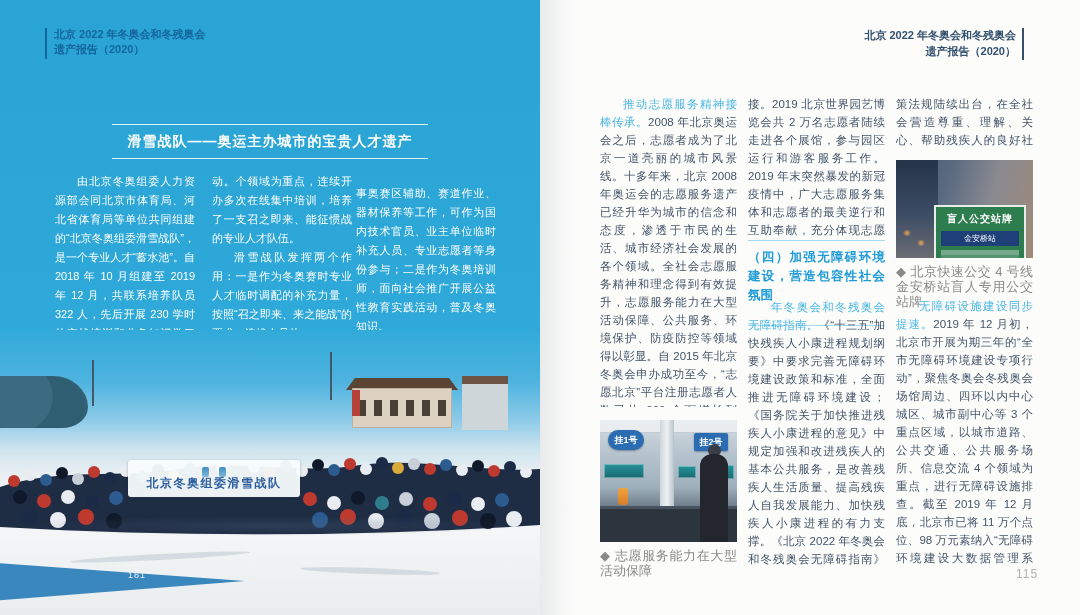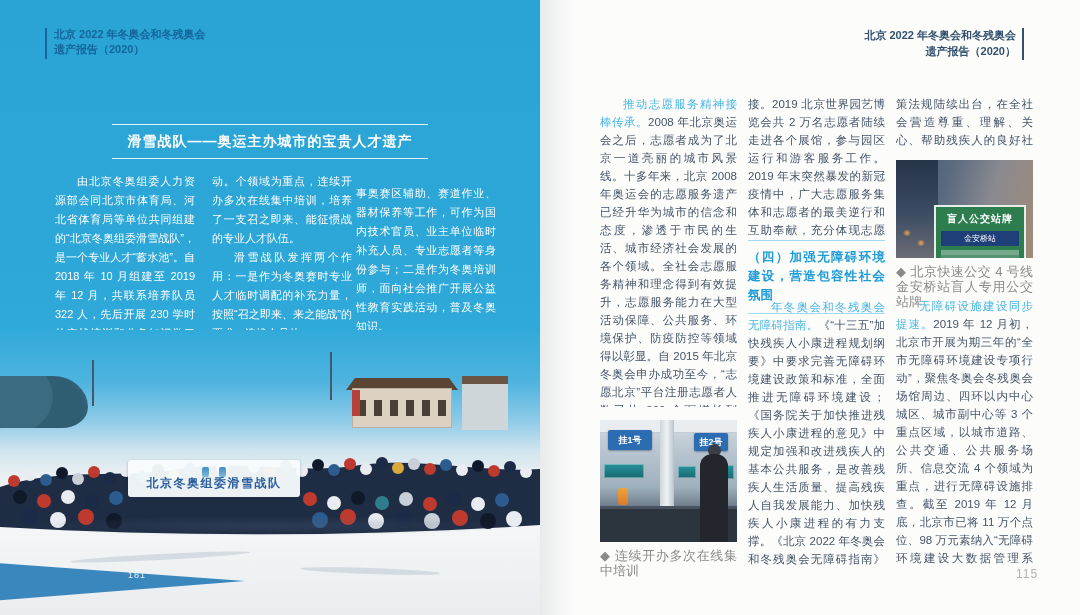--- a/index.html
+++ b/index.html
@@ -60,21 +60,21 @@
   .gutter{position:absolute;left:0;top:0;width:34px;height:615px;
           background:linear-gradient(90deg,rgba(60,80,95,.10),rgba(60,80,95,0));}
   .rp-header{position:absolute;left:290px;top:27px;width:186px;text-align:right;font-size:11px;
              line-height:16px;color:#33506e;font-weight:bold;}
   .rp-header-bar{position:absolute;left:482px;top:28px;width:2px;height:32px;background:#33506e;}
   .rcol{position:absolute;width:137px;color:#445468;font-size:11.5px;line-height:18px;
         text-align:justify;overflow:hidden;}
   .rcol p{margin:0;}
   .leadin{color:#49b6e3;}
   .sec-heading{position:absolute;left:208px;top:240px;width:137px;box-sizing:border-box;
-               border-top:1px solid #a5d9f1;border-bottom:1px solid #a5d9f1;padding:7px 0 8px 0;
+               border-top:1px solid #a5d9f1;border-bottom:1px solid #a5d9f1;padding:7px 0 20px 0;
                color:#1f9cd8;font-weight:bold;font-size:12.5px;line-height:19px;text-align:justify;}
   .caption{position:absolute;font-size:13px;line-height:15px;color:#8a8a8a;text-align:justify;}
 
   
   .photo1{position:absolute;left:60px;top:420px;width:137px;height:122px;overflow:hidden;
           background:linear-gradient(180deg,#d3dbe1 0%,#b4c2cd 30%,#9fb0bd 55%,#5a6673 78%,#39414c 100%);}
   .p1-ceiling{position:absolute;left:0;top:0;width:137px;height:12px;background:#e9edef;
               border-bottom:1px solid #c3ccd2;}
   .p1-sign{position:absolute;background:#2b6cb3;color:#fff;font-size:9px;font-weight:bold;
            text-align:center;border-radius:2px;box-shadow:0 1px 2px rgba(20,40,60,.4);}
@@ -226,31 +226,31 @@
     </div>
     <div class="rp-header-bar"></div>
 
     <div class="rcol" style="left:60px;top:95px;height:312px;">
       <p class="indent"><span class="leadin">推动志愿服务精神接棒传承。</span><span>2008 年北京奥运会之后，志愿者成为了北京一道亮丽的城市风景线。十多年来，北京 2008 年奥运会的志愿服务遗产已经升华为城市的信念和态度，渗透于市民的生活、城市经济社会发展的各个领域。全社会志愿服务精神和理念得到有效提升，志愿服务能力在大型活动保障、公共服务、环境保护、防疫防控等领域得以彰显。自 2015 年北京冬奥会申办成功至今，“志愿北京”平台注册志愿者人数已从 320 余万增长到 440 万，志愿服务理念广泛传播，志愿服务组织迅猛增加，志愿服务活动蓬勃开展。双奥志愿服务在组织机制、人才培养等领域正在实现跨越时空的无缝对</span></p>
     </div>
 
     <div class="photo1">
       <div class="p1-ceiling"></div>
       <div class="p1-pillar"></div>
-      <div class="p1-sign" style="left:8px;top:10px;width:44px;height:20px;line-height:20px;">挂1号</div>
+      <div class="p1-sign" style="left:8px;top:10px;width:36px;height:20px;line-height:20px;border-radius:10px;">挂1号</div>
       <div class="p1-sign" style="left:94px;top:13px;width:34px;height:18px;line-height:18px;">挂2号</div>
       <div class="p1-screen" style="left:4px;top:44px;width:40px;height:14px;"></div>
       <div class="p1-screen" style="left:78px;top:46px;width:18px;height:12px;"></div>
       <div class="p1-screen" style="left:114px;top:45px;width:20px;height:14px;"></div>
       <div class="p1-orange"></div>
       <div class="p1-counter"></div>
       <div class="p1-head"></div>
       <div class="p1-person"></div>
     </div>
-    <div class="caption" style="left:60px;top:548px;width:137px;">◆ 连续开办多次在线集中培训</div>
+    <div class="caption" style="left:60px;top:548px;width:137px;">◆ 志愿服务能力在大型活动保障</div>
 
     <div class="rcol" style="left:208px;top:95px;height:146px;">
       <p>接。2019 北京世界园艺博览会共 2 万名志愿者陆续走进各个展馆，参与园区运行和游客服务工作。2019 年末突然暴发的新冠疫情中，广大志愿服务集体和志愿者的最美逆行和互助奉献，充分体现志愿服务行动的传承与弘扬，志愿服务精神已深入人心。</p>
     </div>
     <div class="sec-heading">（四）加强无障碍环境建设，营造包容性社会氛围</div>
     <div class="rcol" style="left:208px;top:298px;height:272px;">
       <p class="indent"><span class="leadin">年冬奥会和冬残奥会无障碍指南。</span><span>《“十三五”加快残疾人小康进程规划纲要》中要求完善无障碍环境建设政策和标准，全面推进无障碍环境建设；《国务院关于加快推进残疾人小康进程的意见》中规定加强和改进残疾人的基本公共服务，是改善残疾人生活质量、提高残疾人自我发展能力、加快残疾人小康进程的有力支撑。《北京 2022 年冬奥会和冬残奥会无障碍指南》《北京市进一步促进无障碍环境建设 2019—2021 年行动方案》《张家口市无障碍设施建设管理条例》等一系列国家和主办城市有关无障碍环境建设的政</span></p>
     </div>
 
     <div class="rcol" style="left:356px;top:95px;height:58px;">

